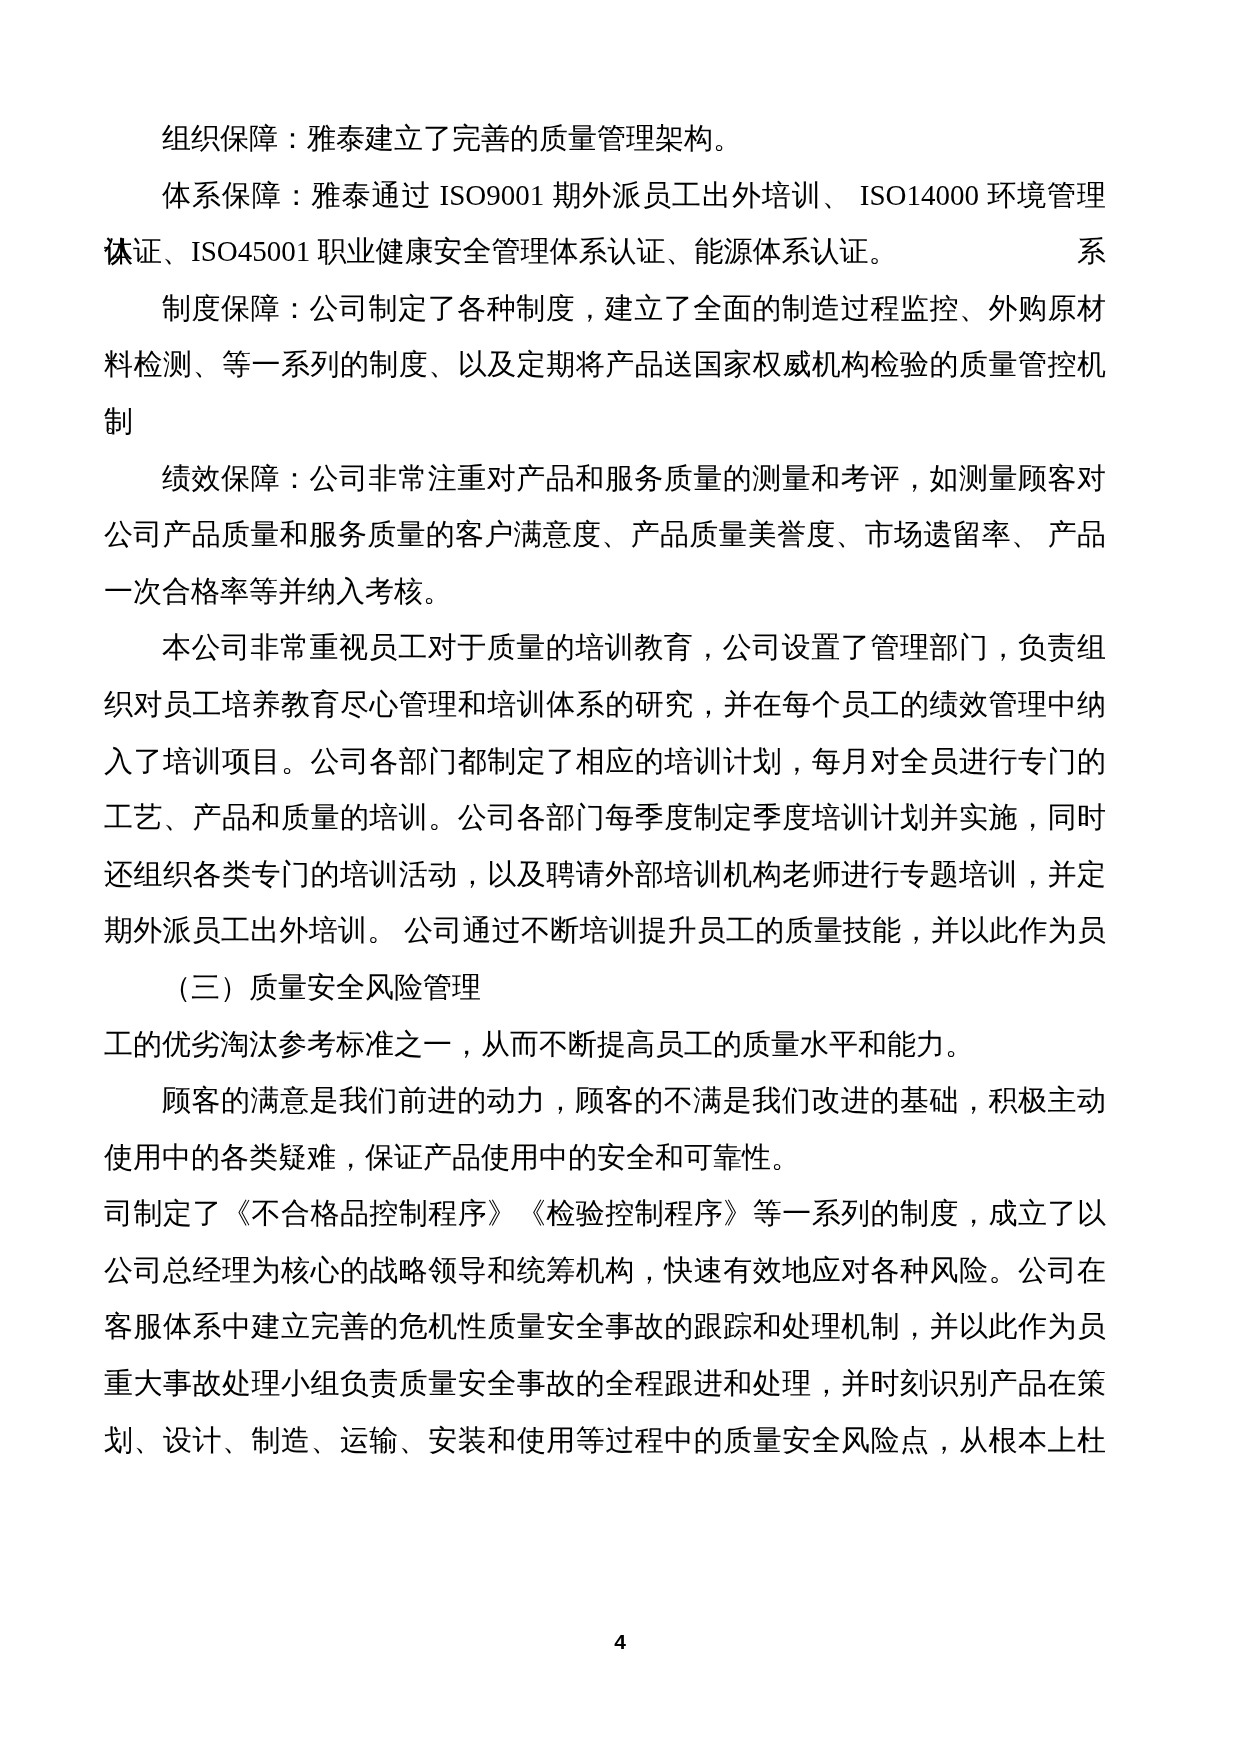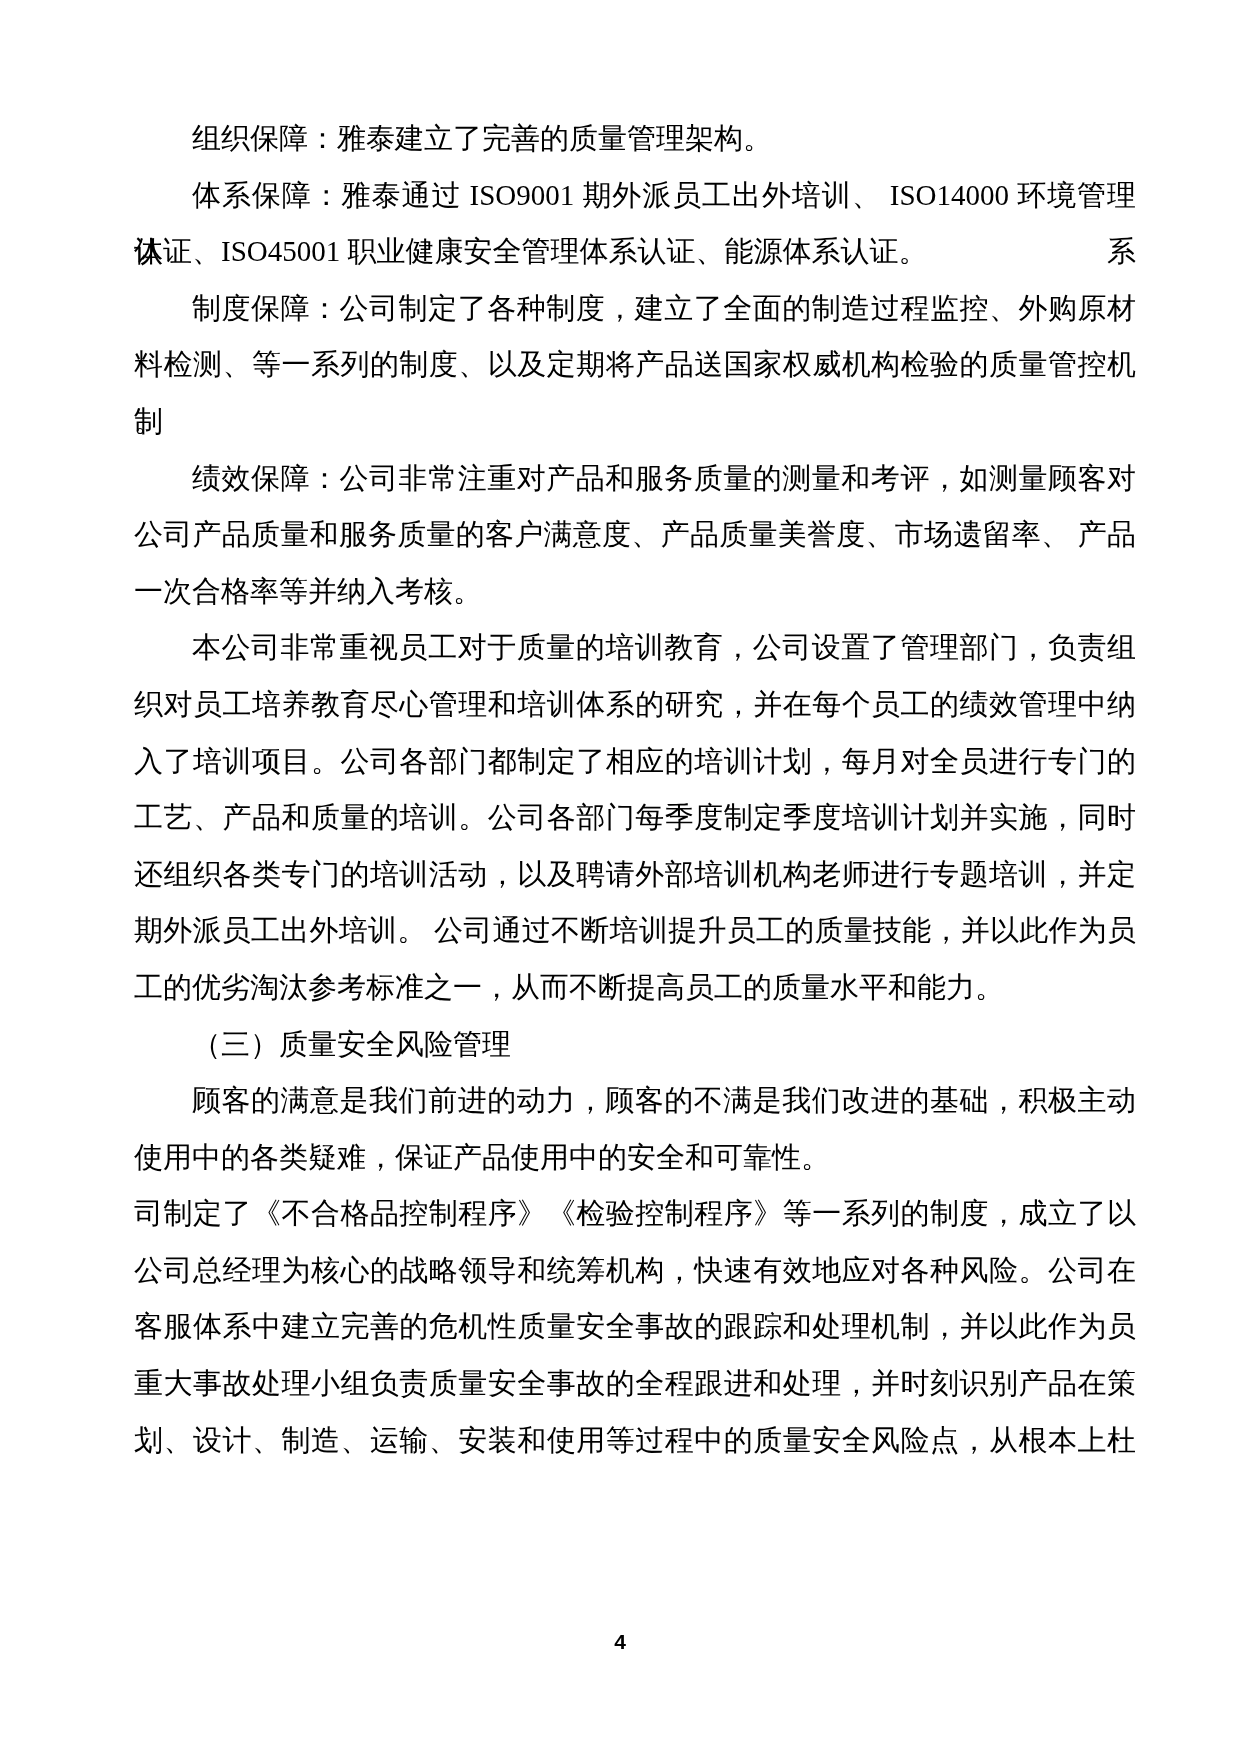--- a/index.html
+++ b/index.html
@@ -17,21 +17,21 @@
   }
   .page {
     position: absolute;
     left: 0; top: 0;
     width: 1240px;
     height: 1754px;
     background: #ffffff;
   }
   .content {
     position: absolute;
-    left: 134px;
+    left: 104px;
     top: 110px;
     width: 1002px;
   }
   .line {
     font-size: 29px;
     line-height: 56.6px;
     height: 56.6px;
     white-space: pre-wrap;
     text-align: justify;
     text-align-last: justify;
@@ -73,22 +73,22 @@
       <div class="line last">。</div>
       <div class="line indent">绩效保障：公司非常注重对产品和服务质量的测量和考评，如测量顾客对</div>
       <div class="line">公司产品质量和服务质量的客户满意度、产品质量美誉度、市场遗留率、 产品</div>
       <div class="line last">一次合格率等并纳入考核。</div>
       <div class="line indent">本公司非常重视员工对于质量的培训教育，公司设置了管理部门，负责组</div>
       <div class="line">织对员工培养教育尽心管理和培训体系的研究，并在每个员工的绩效管理中纳</div>
       <div class="line">入了培训项目。公司各部门都制定了相应的培训计划，每月对全员进行专门的</div>
       <div class="line">工艺、产品和质量的培训。公司各部门每季度制定季度培训计划并实施，同时</div>
       <div class="line">还组织各类专门的培训活动，以及聘请外部培训机构老师进行专题培训，并定</div>
       <div class="line">期外派员工出外培训。 公司通过不断培训提升员工的质量技能，并以此作为员</div>
+      <div class="line indent last">（三）质量安全风险管理</div>
       <div class="line last">工的优劣淘汰参考标准之一，从而不断提高员工的质量水平和能力。</div>
-      <div class="line indent last">（三）质量安全风险管理</div>
       <div class="line indent">顾客的满意是我们前进的动力，顾客的不满是我们改进的基础，积极主动</div>
       <div class="line last">使用中的各类疑难，保证产品使用中的安全和可靠性。</div>
       <div class="line">司制定了《不合格品控制程序》《检验控制程序》等一系列的制度，成立了以</div>
       <div class="line">公司总经理为核心的战略领导和统筹机构，快速有效地应对各种风险。公司在</div>
       <div class="line">客服体系中建立完善的危机性质量安全事故的跟踪和处理机制，并以此作为员</div>
       <div class="line">重大事故处理小组负责质量安全事故的全程跟进和处理，并时刻识别产品在策</div>
       <div class="line">划、设计、制造、运输、安装和使用等过程中的质量安全风险点，从根本上杜</div>
     </div>
   <div class="footer">
     <span class="pagenum">4</span>

